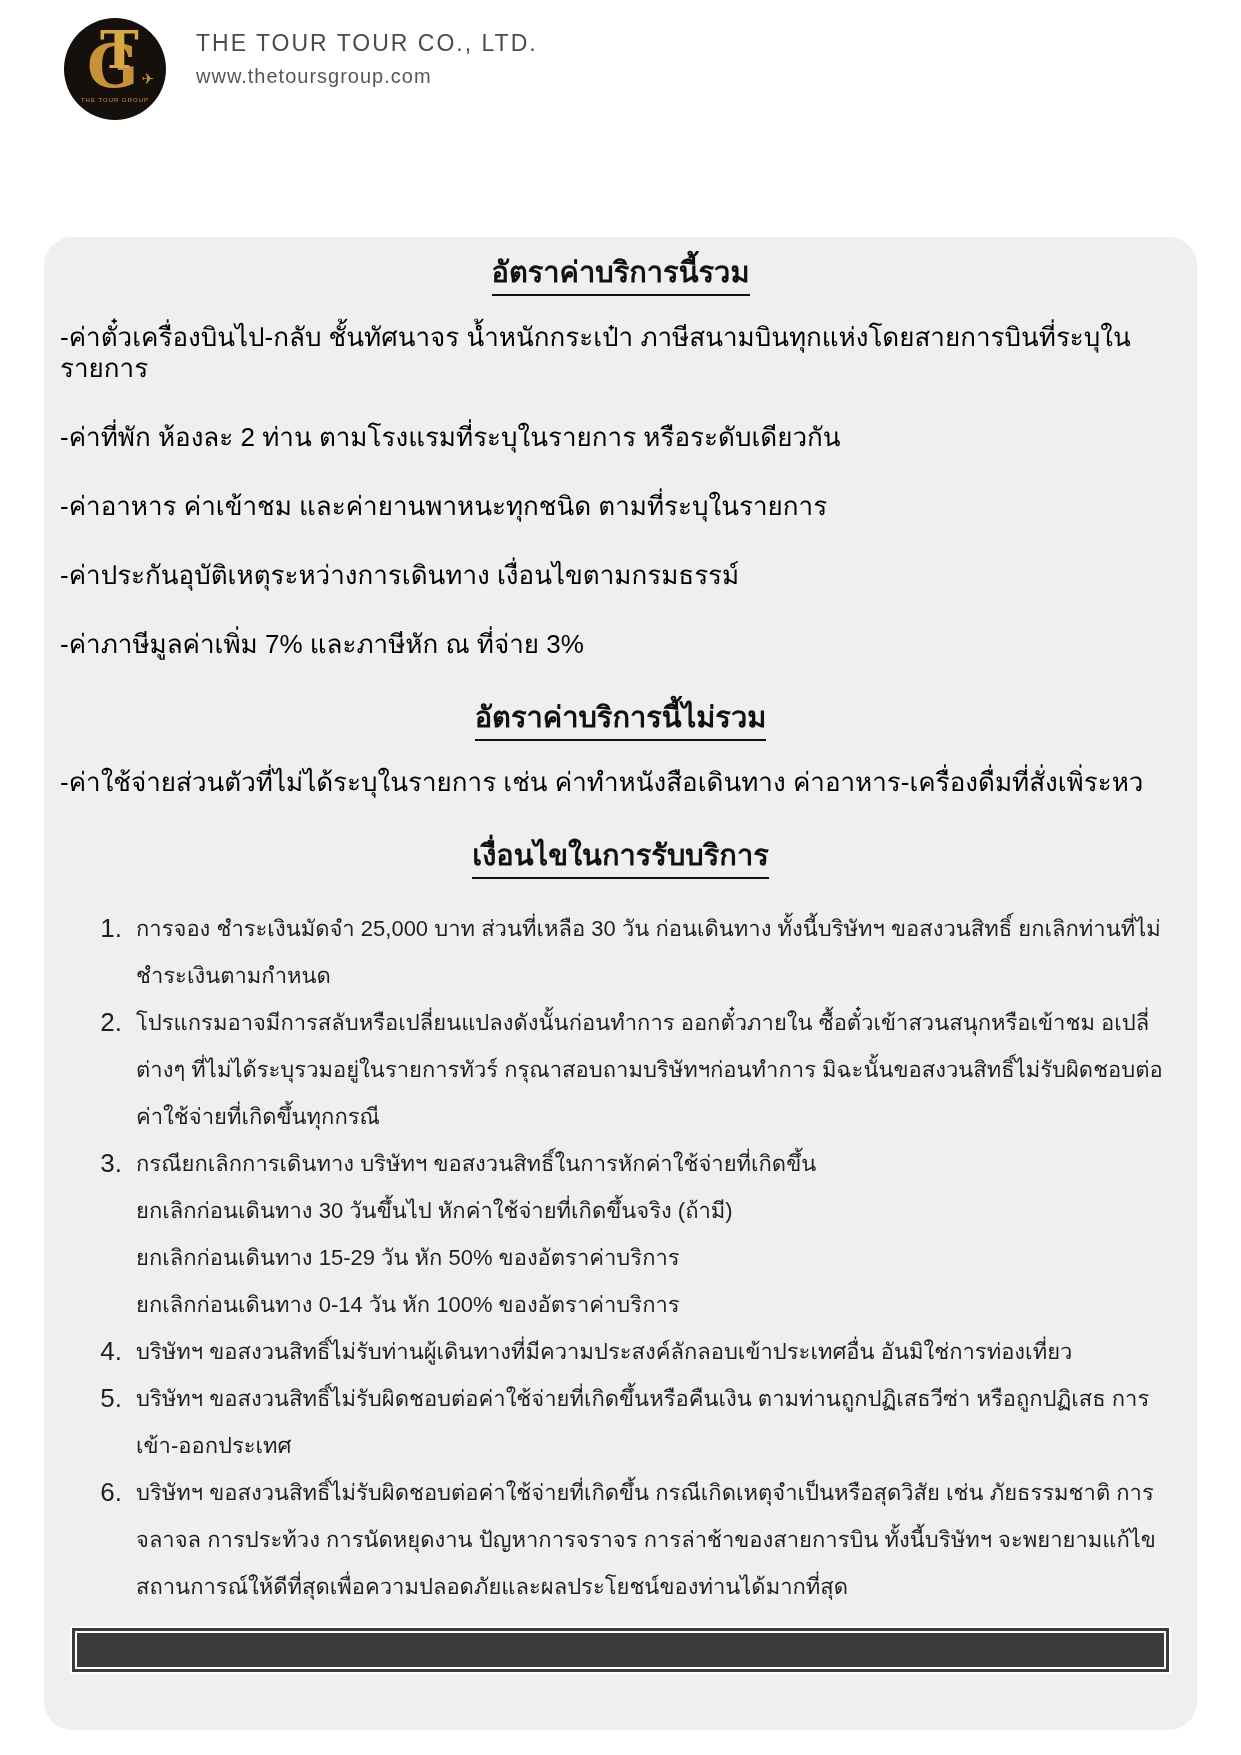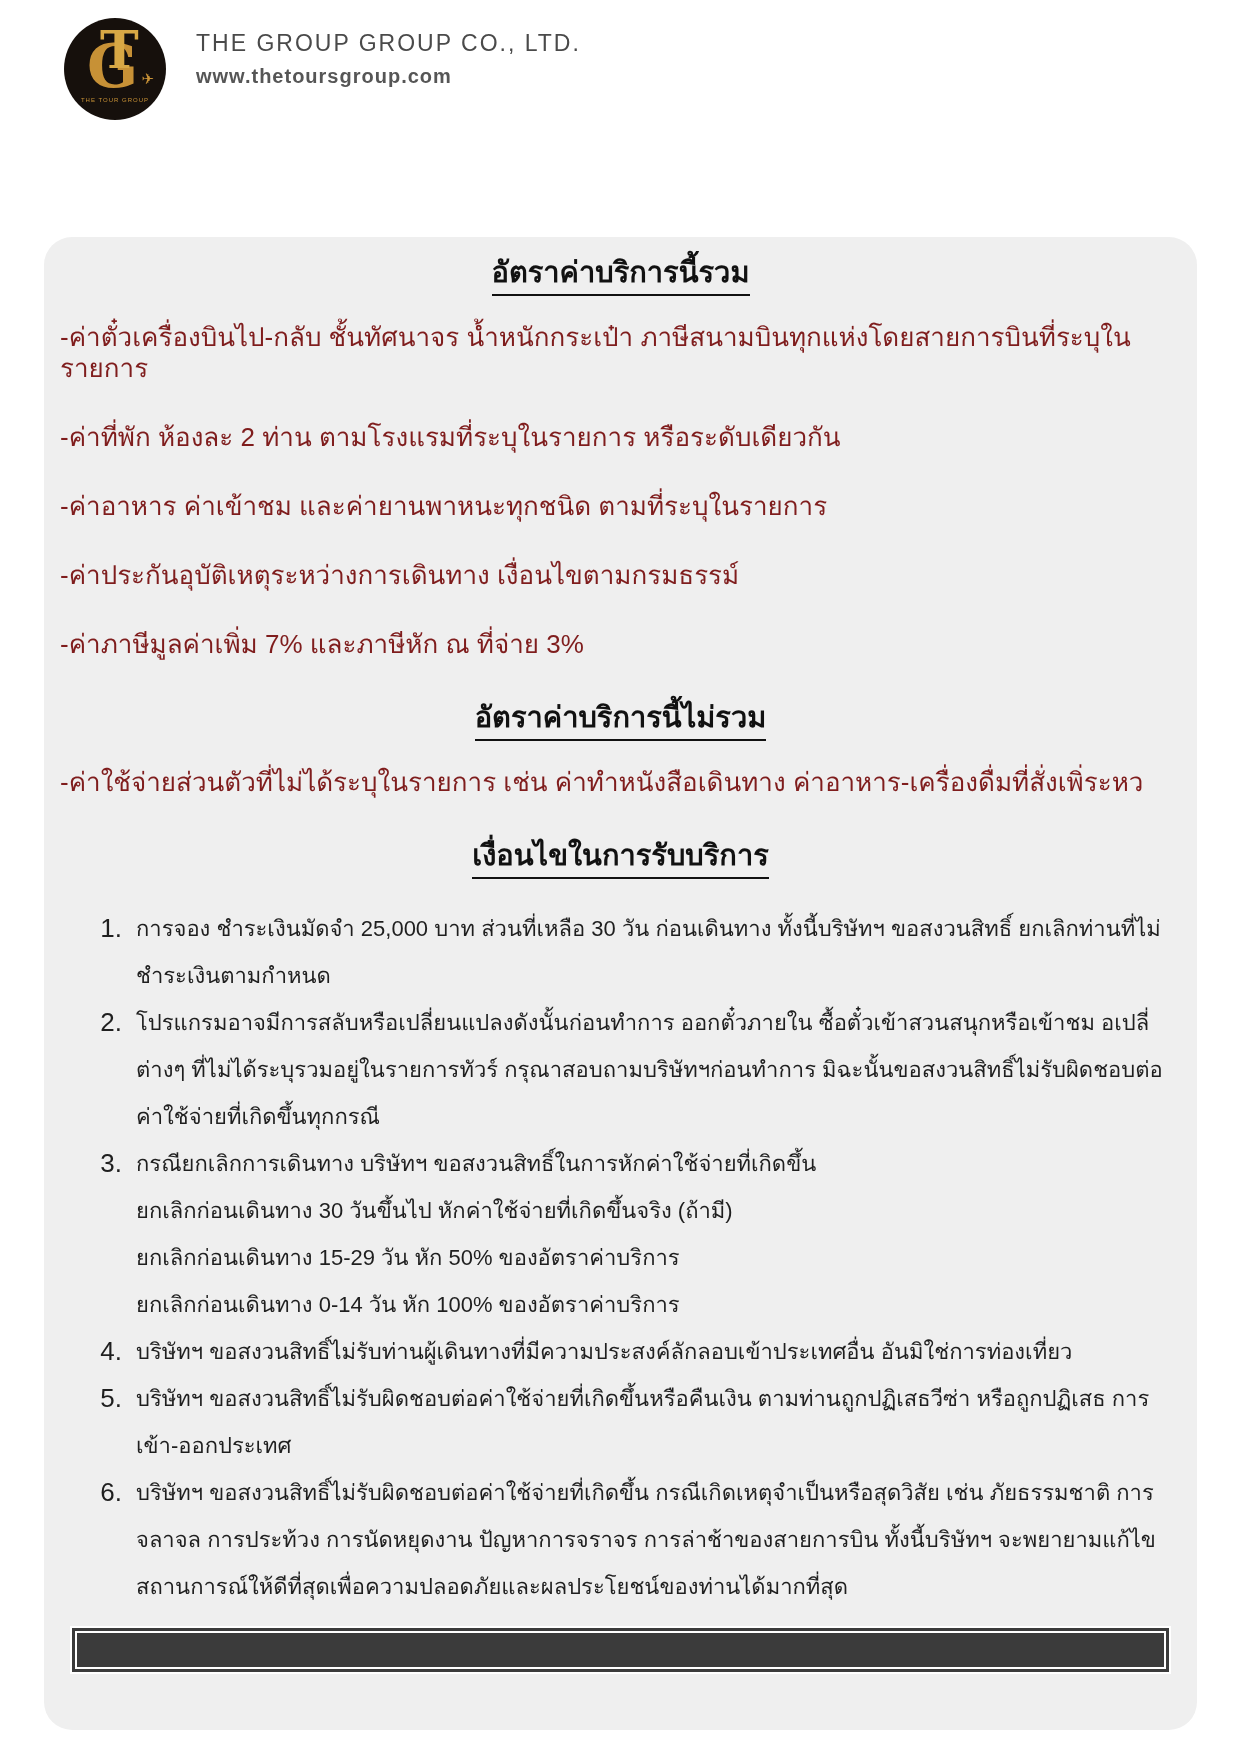--- a/index.html
+++ b/index.html
@@ -31,42 +31,42 @@
   }
   .lg-plane { position:absolute; right:12px; top:52px; font-size:15px; color:#c79136; }
   .lg-cap {
     position:absolute; bottom:16px; left:0; width:100%;
     text-align:center; color:#c79136; font-size:6px; line-height:7px;
     letter-spacing:1px; white-space:nowrap; overflow:hidden;
   }
   .co-block { padding-top:12px; }
   .co-th { font-size:27px; color:#3c3c3c; margin-bottom:10px; }
   .co-en { font-size:23px; color:#4a4a4a; letter-spacing:2px; margin-bottom:8px; }
-  .co-web { font-size:20px; color:#565656; letter-spacing:1px;font-weight:bold; }
+  .co-web { font-size:20px; color:#565656; letter-spacing:1px; }
 
   
   .panel {
     position:absolute; left:44px; top:237px;
     width:1153px; height:1493px;
     background:#efefef;
     padding:16px 14px 0 14px;
     overflow:hidden;
     border-radius:28px;
   }
   .sec-title { text-align:center; margin-bottom:26px; }
   .sec-title .hd {
     display:inline-block;
     font-size:29px; font-weight:bold; color:#111;
     border-bottom:2px solid #111; padding-bottom:3px;
     line-height:38px;
   }
   .sec-title.mt { margin-top:2px; }
 
   .dash-item {
-    font-size:26px; line-height:31px; color:#7f1d1d;
+    font-size:26px; line-height:31px; color:#000000;
     margin:0 0 38px 2px;
   }
 
   
   .cond-list { margin-top:2px; }
   .cond-row { display:flex; align-items:flex-start; }
   .cond-no {
     flex:0 0 40px; text-align:right; padding-right:14px;
     font-size:26px; line-height:47px; margin-left:38px;
   }
@@ -87,21 +87,21 @@
 <body>
 
 <div class="letterhead">
   <div class="logo-circle">
     <span class="lg-g">G</span>
     <span class="lg-t">T</span>
     <span class="lg-plane">✈</span>
     <span class="lg-cap">THE TOUR GROUP</span>
   </div>
   <div class="co-block">
-    <div class="co-en">THE GROUP GROUP CO., LTD.</div>
+    <div class="co-en">THE TOUR TOUR CO., LTD.</div>
     <div class="co-web">www.thetoursgroup.com</div>
   </div>
 </div>
 
 <div class="panel">
 
   <div class="sec-title">
     <span class="hd">อัตราค่าบริการนี้รวม</span>
   </div>
   <div class="dash-item">-ค่าตั๋วเครื่องบินไป-กลับ ชั้นทัศนาจร น้ำหนักกระเป๋า ภาษีสนามบินทุกแห่งโดยสายการบินที่ระบุในรายการ</div>

